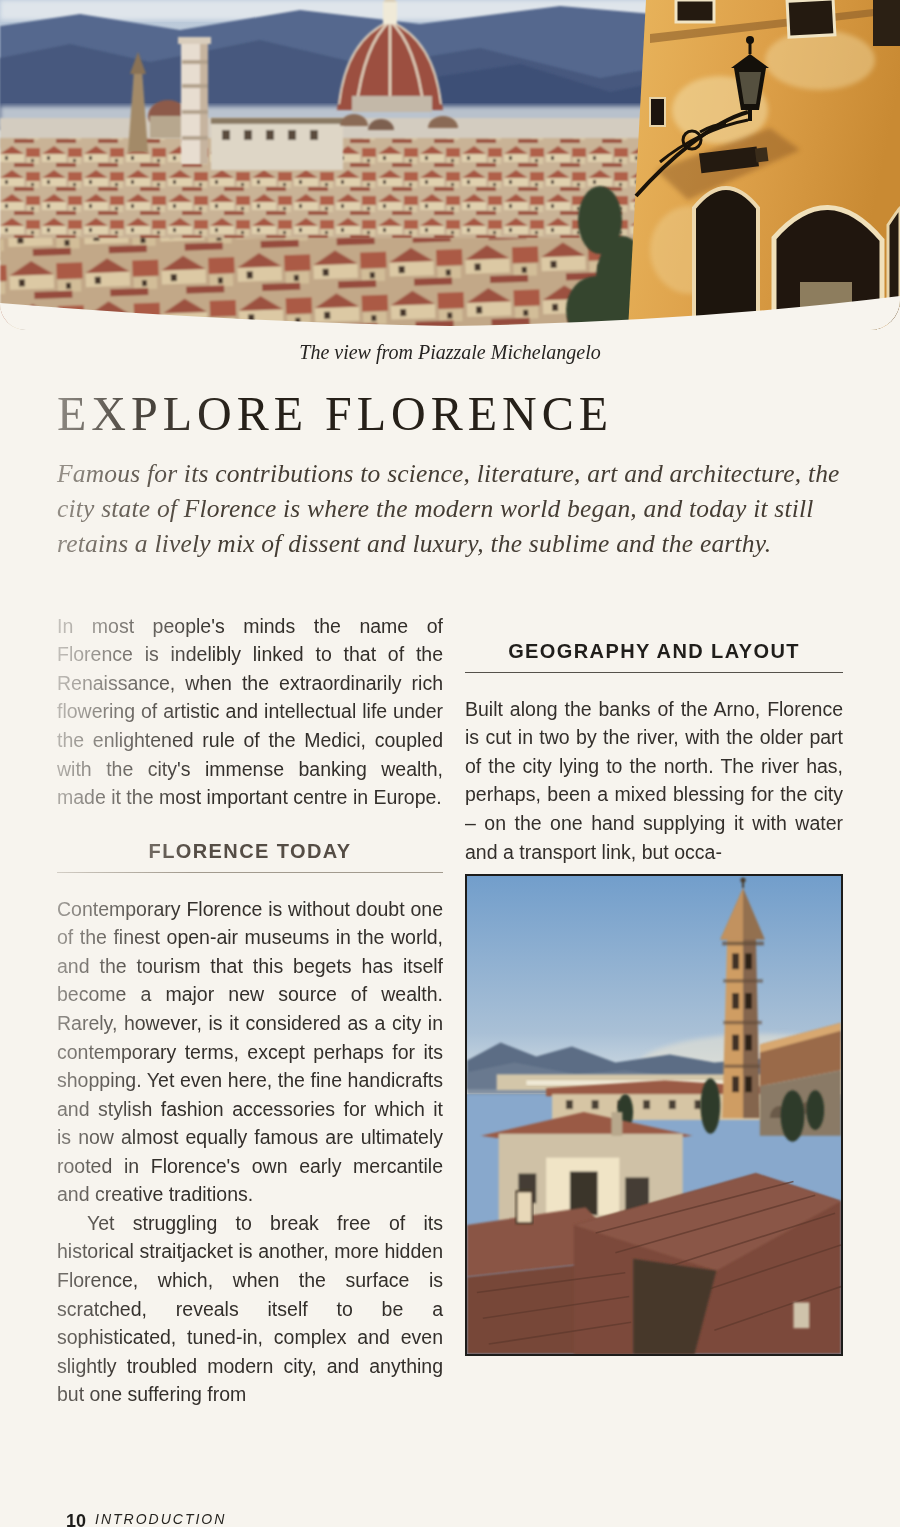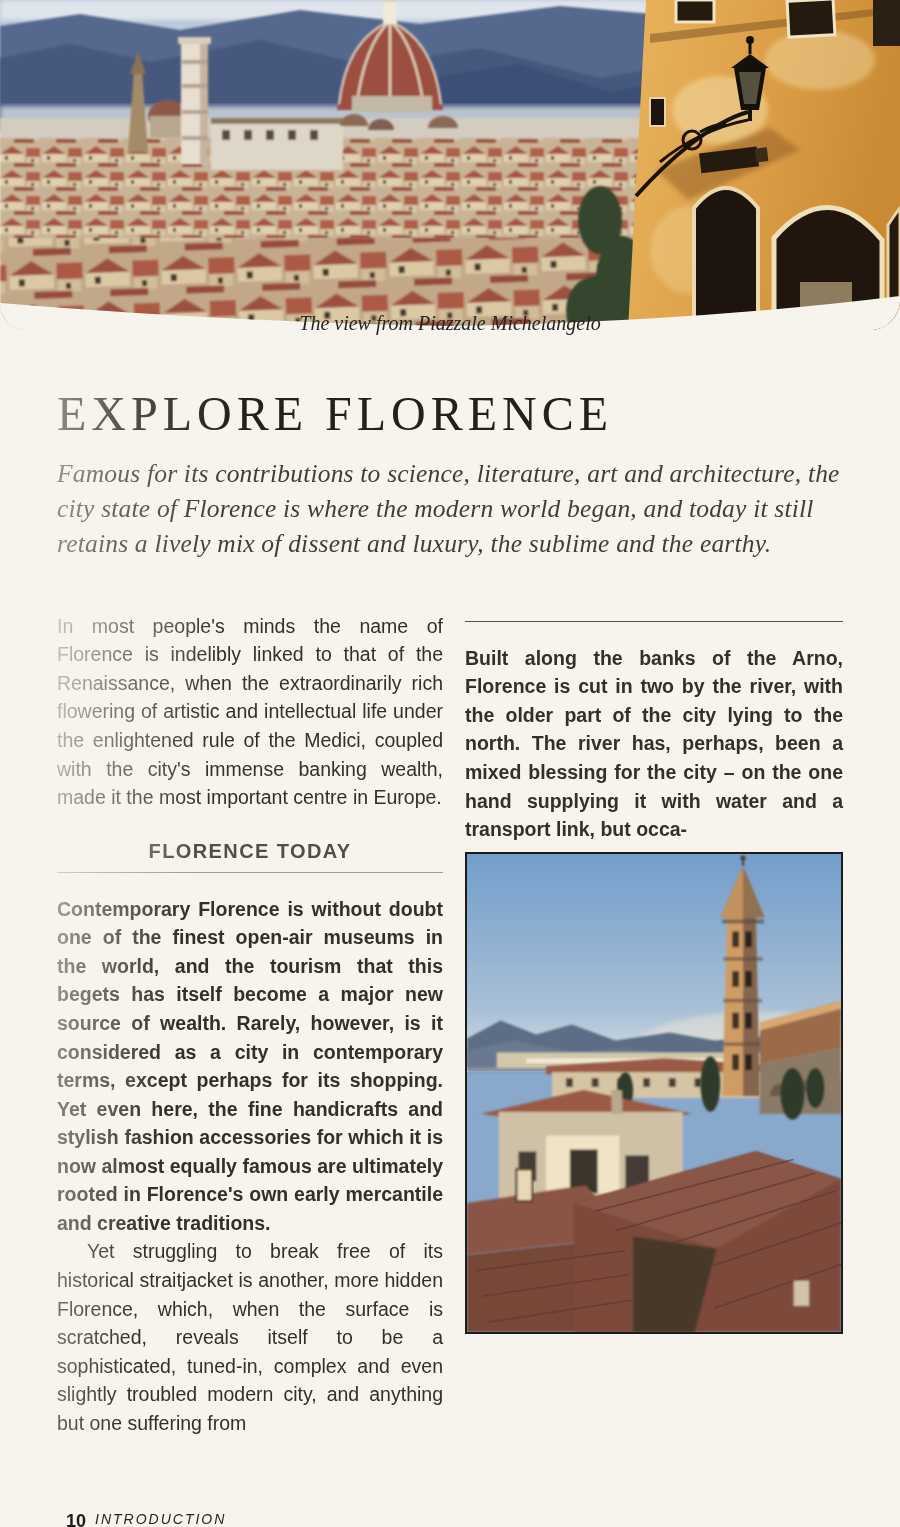--- a/index.html
+++ b/index.html
@@ -17,21 +17,21 @@
   }
   
   .hero {
     position:absolute; top:0; left:0;
     width:900px; height:330px;
     border-radius:0 0 30px 26px;
     overflow:hidden;
   }
   .hero svg { display:block; width:100%; height:100%; }
   .caption-top {
-    position:absolute; top:312px; left:0; width:900px;
+    position:absolute; top:341px; left:0; width:900px;
     text-align:center;
     font-family:"Liberation Serif", serif;
     font-style:italic;
     font-size:20px; color:#262422;
   }
   
   .content { position:absolute; top:362px; left:0; width:900px; padding:0 57px; }
   .fadeL { position:relative; }
   .fadeL::before {
     content:""; position:absolute; inset:-4px auto -4px -10px; width:62%; z-index:2;
@@ -82,21 +82,21 @@
     font-weight:700;
     letter-spacing:1.4px;
     color:#554d45;
   }
   h2.subhead.dark { color:#201e1b; }
   hr.rule {
     border:none; border-top:1.5px solid #a29a8e;
     margin:9px 0 0 0;
   }
   hr.rule.dark { border-top-color:#55514b; }
-  .after-rule { margin-top:22px;font-weight:bold; }
+  .after-rule { margin-top:22px; }
   .caption-right {
     margin-top:24px;
     text-align:right;
     font-family:"Liberation Serif", serif;
     font-style:italic;
     font-size:20px;
     color:#24221f;
   }
   figure.rooftops {
     margin-top:8px;
@@ -269,20 +269,21 @@
 
       <section class="fadeL">
         <p class="body">In most people's minds the name of Florence is indelibly linked to that of the Renaissance, when the extraordinarily rich flowering of artistic and intellectual life under the enlightened rule of the Medici, coupled with the city's immense banking wealth, made it the most important centre in Europe.</p>
         <h2 class="subhead">FLORENCE TODAY</h2>
         <hr class="rule">
         <p class="body after-rule">Contemporary Florence is without doubt one of the finest open-air museums in the world, and the tourism that this begets has itself become a major new source of wealth. Rarely, however, is it considered as a city in contemporary terms, except perhaps for its shopping. Yet even here, the fine handicrafts and stylish fashion accessories for which it is now almost equally famous are ultimately rooted in Florence's own early mercantile and creative traditions.</p>
         <p class="body indent">Yet struggling to break free of its historical straitjacket is another, more hidden Florence, which, when the surface is scratched, reveals itself to be a sophisticated, tuned-in, complex and even slightly troubled modern city, and anything but one suffering from</p>
       </section>
 
       <section>
+        <h2 class="subhead dark">GEOGRAPHY AND LAYOUT</h2>
         <hr class="rule dark">
         <p class="body after-rule">Built along the banks of the Arno, Florence is cut in two by the river, with the older part of the city lying to the north. The river has, perhaps, been a mixed blessing for the city – on the one hand supplying it with water and a transport link, but occa-</p>
 
         <figure class="rooftops">
           <svg viewBox="0 0 378 482" preserveAspectRatio="none">
             <defs>
               <linearGradient id="sky2" x1="0" y1="0" x2="0" y2="1">
                 <stop offset="0" stop-color="#729ecb"></stop>
                   <stop offset="0.72" stop-color="#a9c0d6"></stop>
                   <stop offset="1" stop-color="#dde4e6"></stop>

